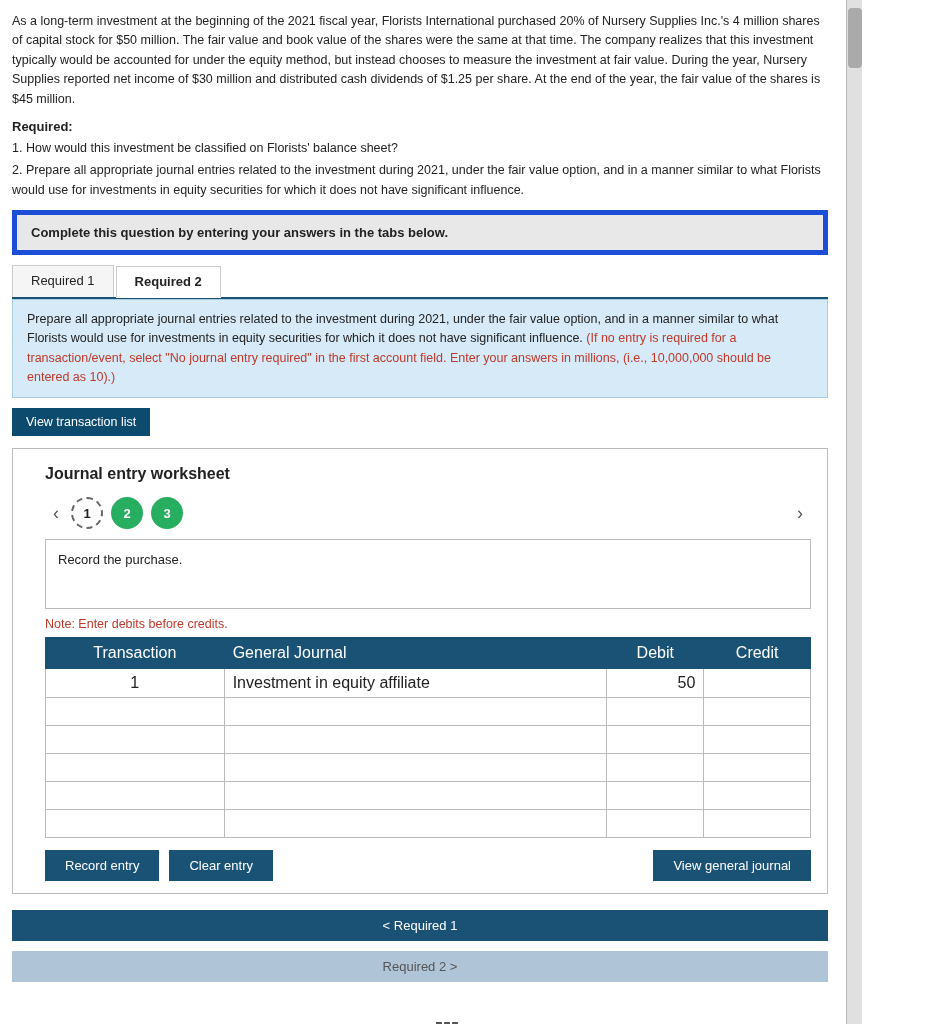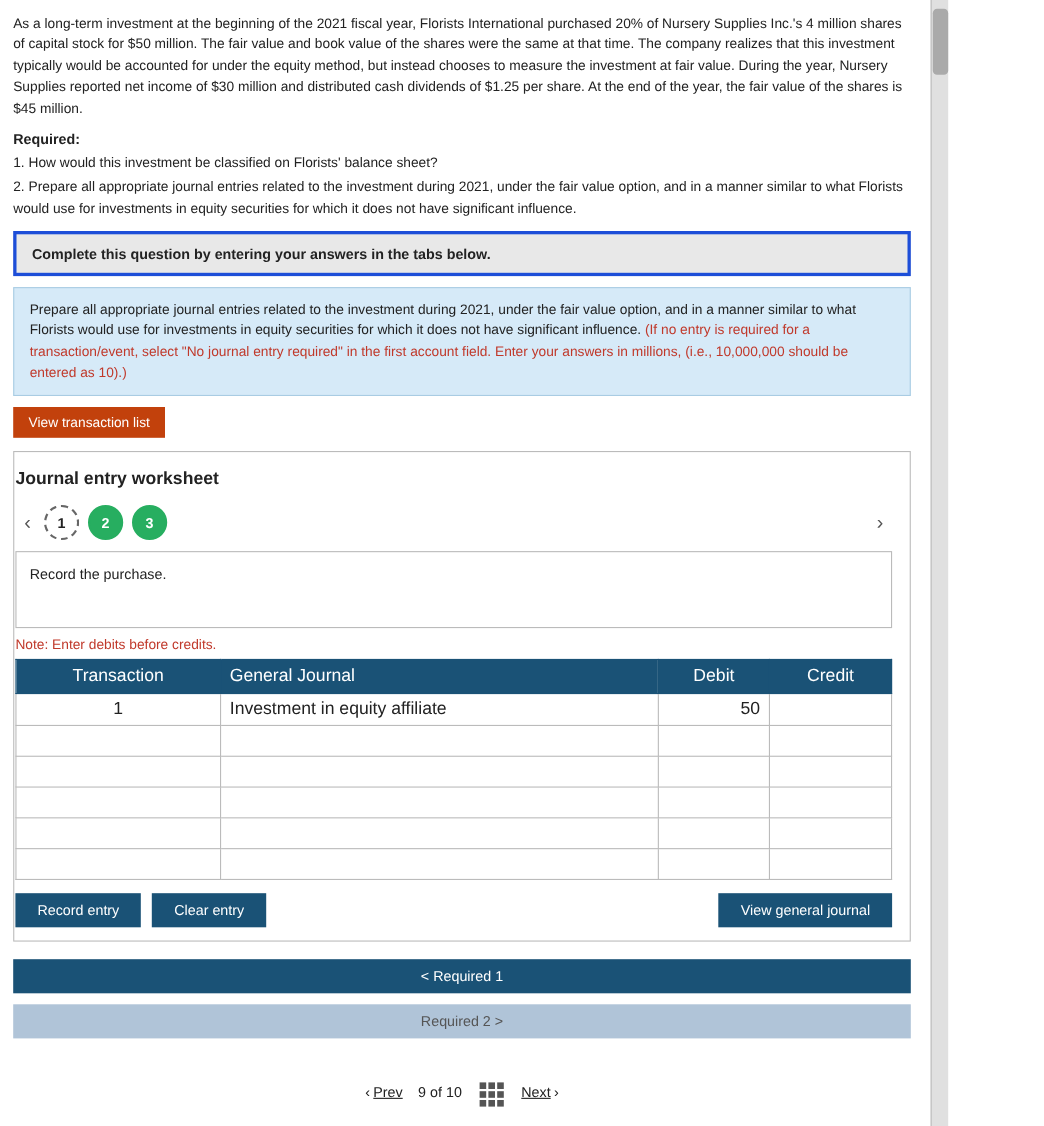--- a/index.html
+++ b/index.html
@@ -54,21 +54,21 @@
     .required-items {
       font-size: 12.5px;
       line-height: 1.6;
       margin-bottom: 10px;
     }
     .required-items p { margin-bottom: 2px; }
 
     
     .complete-box {
       background: #e8e8e8;
-      border: 3px solid #1d4ed8;
+      border: 5px solid #1d4ed8;
       padding: 10px 14px;
       font-size: 13px;
       font-weight: bold;
       margin-bottom: 10px;
     }
 
     
     .tabs-row {
       display: flex;
       border-bottom: 2px solid #1a5276;
@@ -110,33 +110,33 @@
     .show-less {
       text-align: right;
       color: #1a5276;
       font-size: 12.5px;
       cursor: pointer;
     }
     .show-less .arrow { font-size: 10px; }
 
     
     .view-trans-btn {
-      background: #c2410c;
+      background: #0c4a6e;
       color: #fff;
       border: none;
       padding: 7px 14px;
       font-size: 12.5px;
       cursor: pointer;
       margin-bottom: 12px;
     }
 
     
     .journal-box {
       border: 1px solid #bbb;
-      padding: 16px 16px 12px 1px;
+      padding: 16px 16px 12px 32px;
       margin-bottom: 16px;
     }
     .journal-title {
       font-size: 16px;
       font-weight: bold;
       margin-bottom: 14px;
     }
 
     
     .nav-row {
@@ -314,20 +314,28 @@
       <p><span>1. How would this investment be classified on Florists' balance sheet?</span></p>
       <p><span>2. Prepare all appropriate journal entries related to the investment during 2021, under the fair value option, and in a manner similar to what Florists would use for investments in equity securities for which it does not have significant influence.</span></p>
     </div>
 
     
     <div class="complete-box">
       <span>Complete this question by entering your answers in the tabs below.</span>
     </div>
 
     
+    <div class="tabs-row">
+      <div class="tab">
+        <span>Required 1</span>
+      </div>
+      <div class="tab active">
+        <span>Required 2</span>
+      </div>
+    </div>
 
     
     <div class="instruction-box">
       <span>Prepare all appropriate journal entries related to the investment during 2021, under the fair value option, and in a manner similar to what Florists would use for investments in equity securities for which it does not have significant influence.</span>
       <span class="red-text"> <span>(If no entry is required for a transaction/event, select "No journal entry required" in the first account field. Enter your answers in millions, (i.e., 10,000,000 should be entered as 10).)</span></span>
     </div>
 
     
     <button class="view-trans-btn">
       <span>View transaction list</span>

